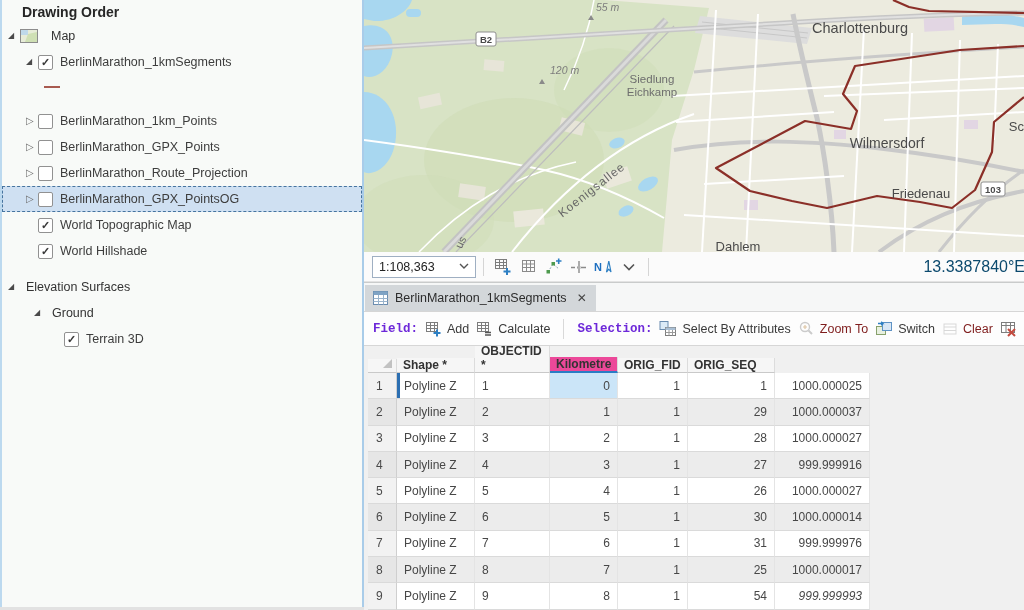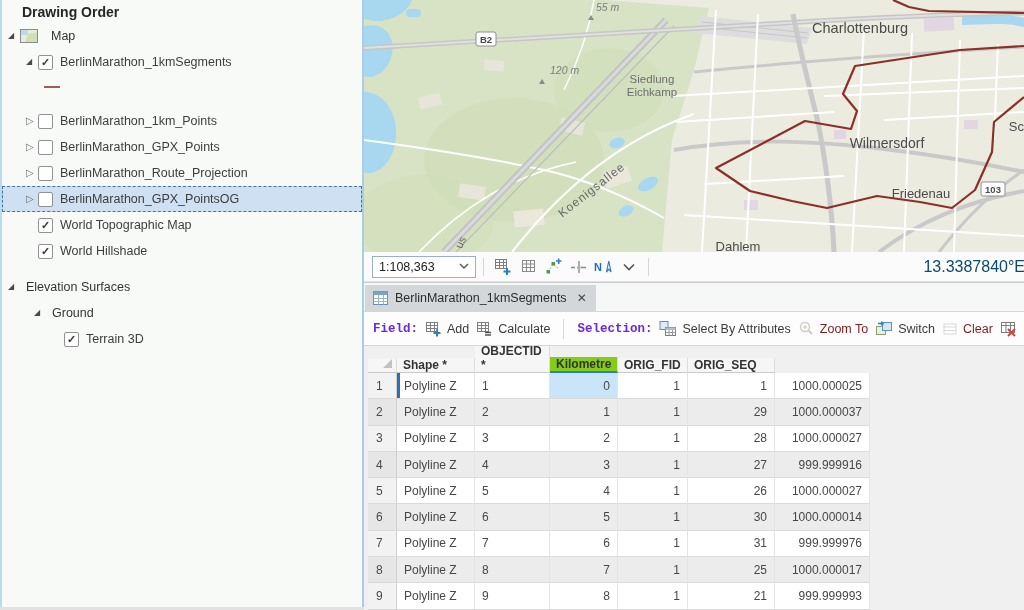--- a/index.html
+++ b/index.html
@@ -52,21 +52,21 @@
   .tb-label { font-weight:bold; color:#6d28d9;font-family:Liberation Mono, monospace; }
   .tb-btn { display:flex; align-items:center; gap:5px; }
   .tb-btn.disabled { color:#7f1d1d; }
   .tb-btn.disabled svg { opacity:.5; }
   .tb-sep { width:1px; height:20px; background:#d9d9d9; margin:0 6px; }
 
   .grid { position:relative; height:264px; background:#f0f0f0; overflow:hidden; padding-left:4px; font-size:12px; }
   .ghead { display:flex; height:27px;align-items:flex-end; }
   .th { border-right:1px solid #dcdcdc; border-bottom:1px solid #c9c9c9; background:#f6f6f6;
     display:flex; align-items:center; padding:0 6px; font-weight:bold; color:#333; }
-  .th.sel { background:#84cc16; border-bottom:2px solid #2a7cc5; }
+  .th.sel { background:#ec4899; border-bottom:2px solid #2a7cc5; }
   .th.corner { justify-content:flex-end; align-items:flex-end; padding:0 4px 4px 0; }
   .corner-tri { width:0; height:0; border-bottom:9px solid #c2c2c2; border-left:9px solid transparent; }
   .tr { display:flex; height:26.3px; position:relative; }
   .td { border-right:1px solid #e4e4e4; border-bottom:1px solid #dadada; background:#fff;
     display:flex; align-items:center; padding:0 7px; color:#474747; }
   .tr.stripe .td { background:#ececec; }
   .td.num { background:#f2f2f2; border-right:1px solid #cfcfcf; color:#4a4a4a; padding-left:8px; }
   .tr.stripe .td.num { background:#e6e6e6; }
   .td.r { justify-content:flex-end; }
   .td.active { background:#cbe5f8; }
@@ -447,19 +447,19 @@
             <div class="td r" style="width: 70px;">1</div>
             <div class="td r" style="width: 87px;">25</div>
             <div class="td r" style="width: 95px;">1000.000017</div>
           </div>
           <div class="tr">
             <div class="td num" style="width: 29px;">9</div>
             <div class="td" style="width: 78px;">Polyline Z</div>
             <div class="td" style="width: 75px;">9</div>
             <div class="td r" style="width: 68px;">8</div>
             <div class="td r" style="width: 70px;">1</div>
-            <div class="td r" style="width: 87px;">21</div>
-            <div class="td r" style="width: 95px;">999.999993</div>
+            <div class="td r" style="width: 87px;">54</div>
+            <div class="td r" style="width: 95px; font-style: italic;">999.999993</div>
           </div>
         </div>
     </div>
   </div>
 </div>
 
 </body></html>

